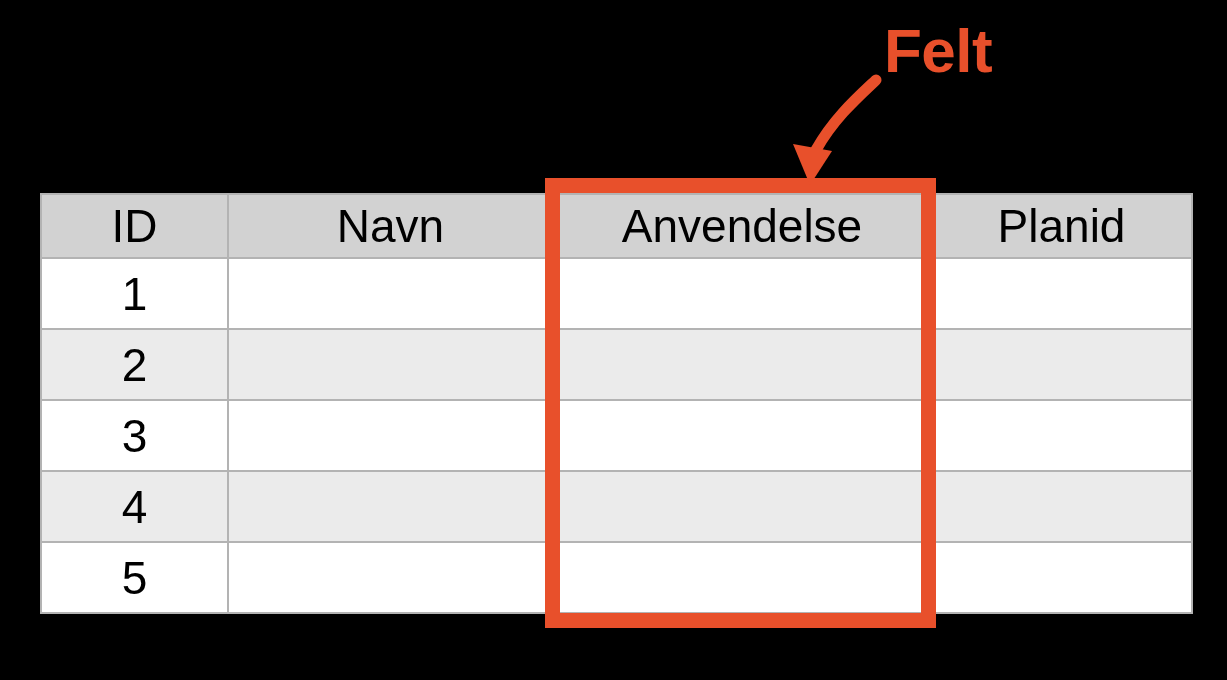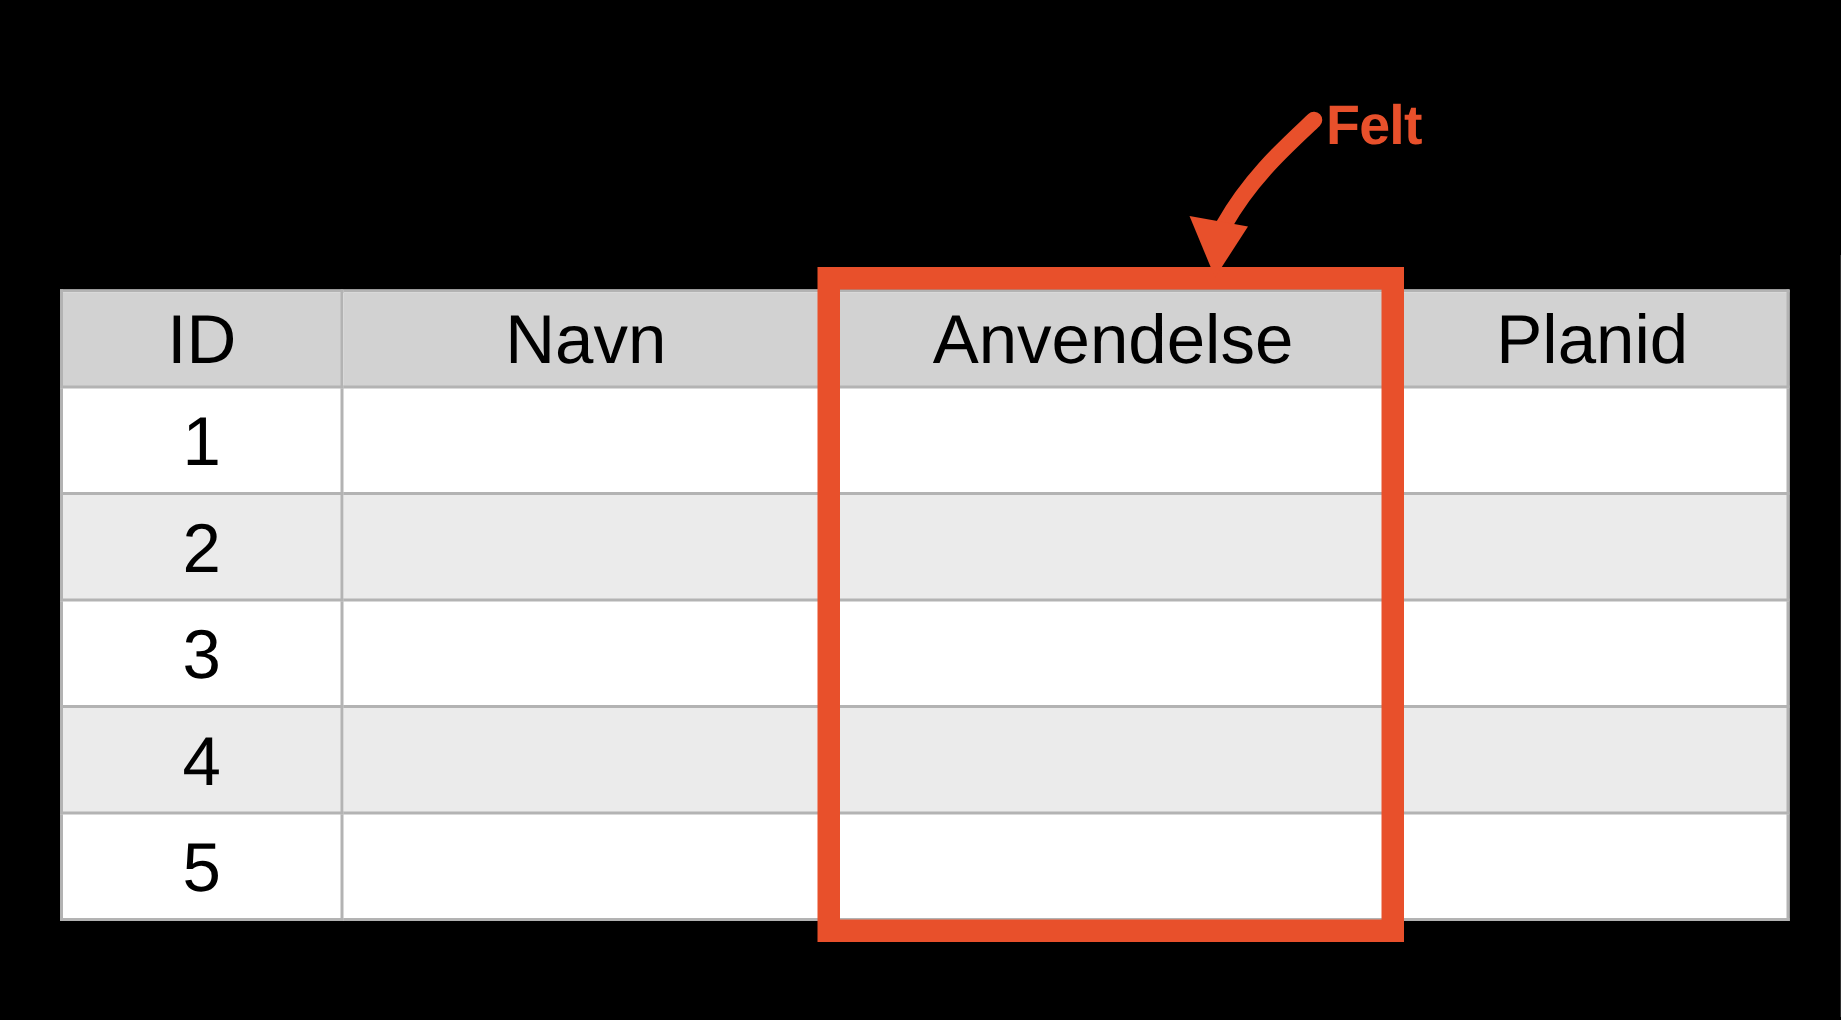--- a/index.html
+++ b/index.html
@@ -65,26 +65,25 @@
     border: 15px solid var(--highlight, #E8502B);
     box-sizing: border-box;
     pointer-events: none;
   }
 
   
   .felt-label {
     position: absolute;
     left: 884px;
     top: 20px;
-    font-size: 37px;
+    font-size: 62px;
     font-weight: 700;
     letter-spacing: -0.5px;
     color: var(--highlight, #E8502B);
     line-height: 1.0;
-    margin-top: 45px;
   }
   svg.arrow-overlay {
     position: absolute;
     left: 0;
     top: 0;
     width: 1227px;
     height: 680px;
     pointer-events: none;
   }
 </style>

